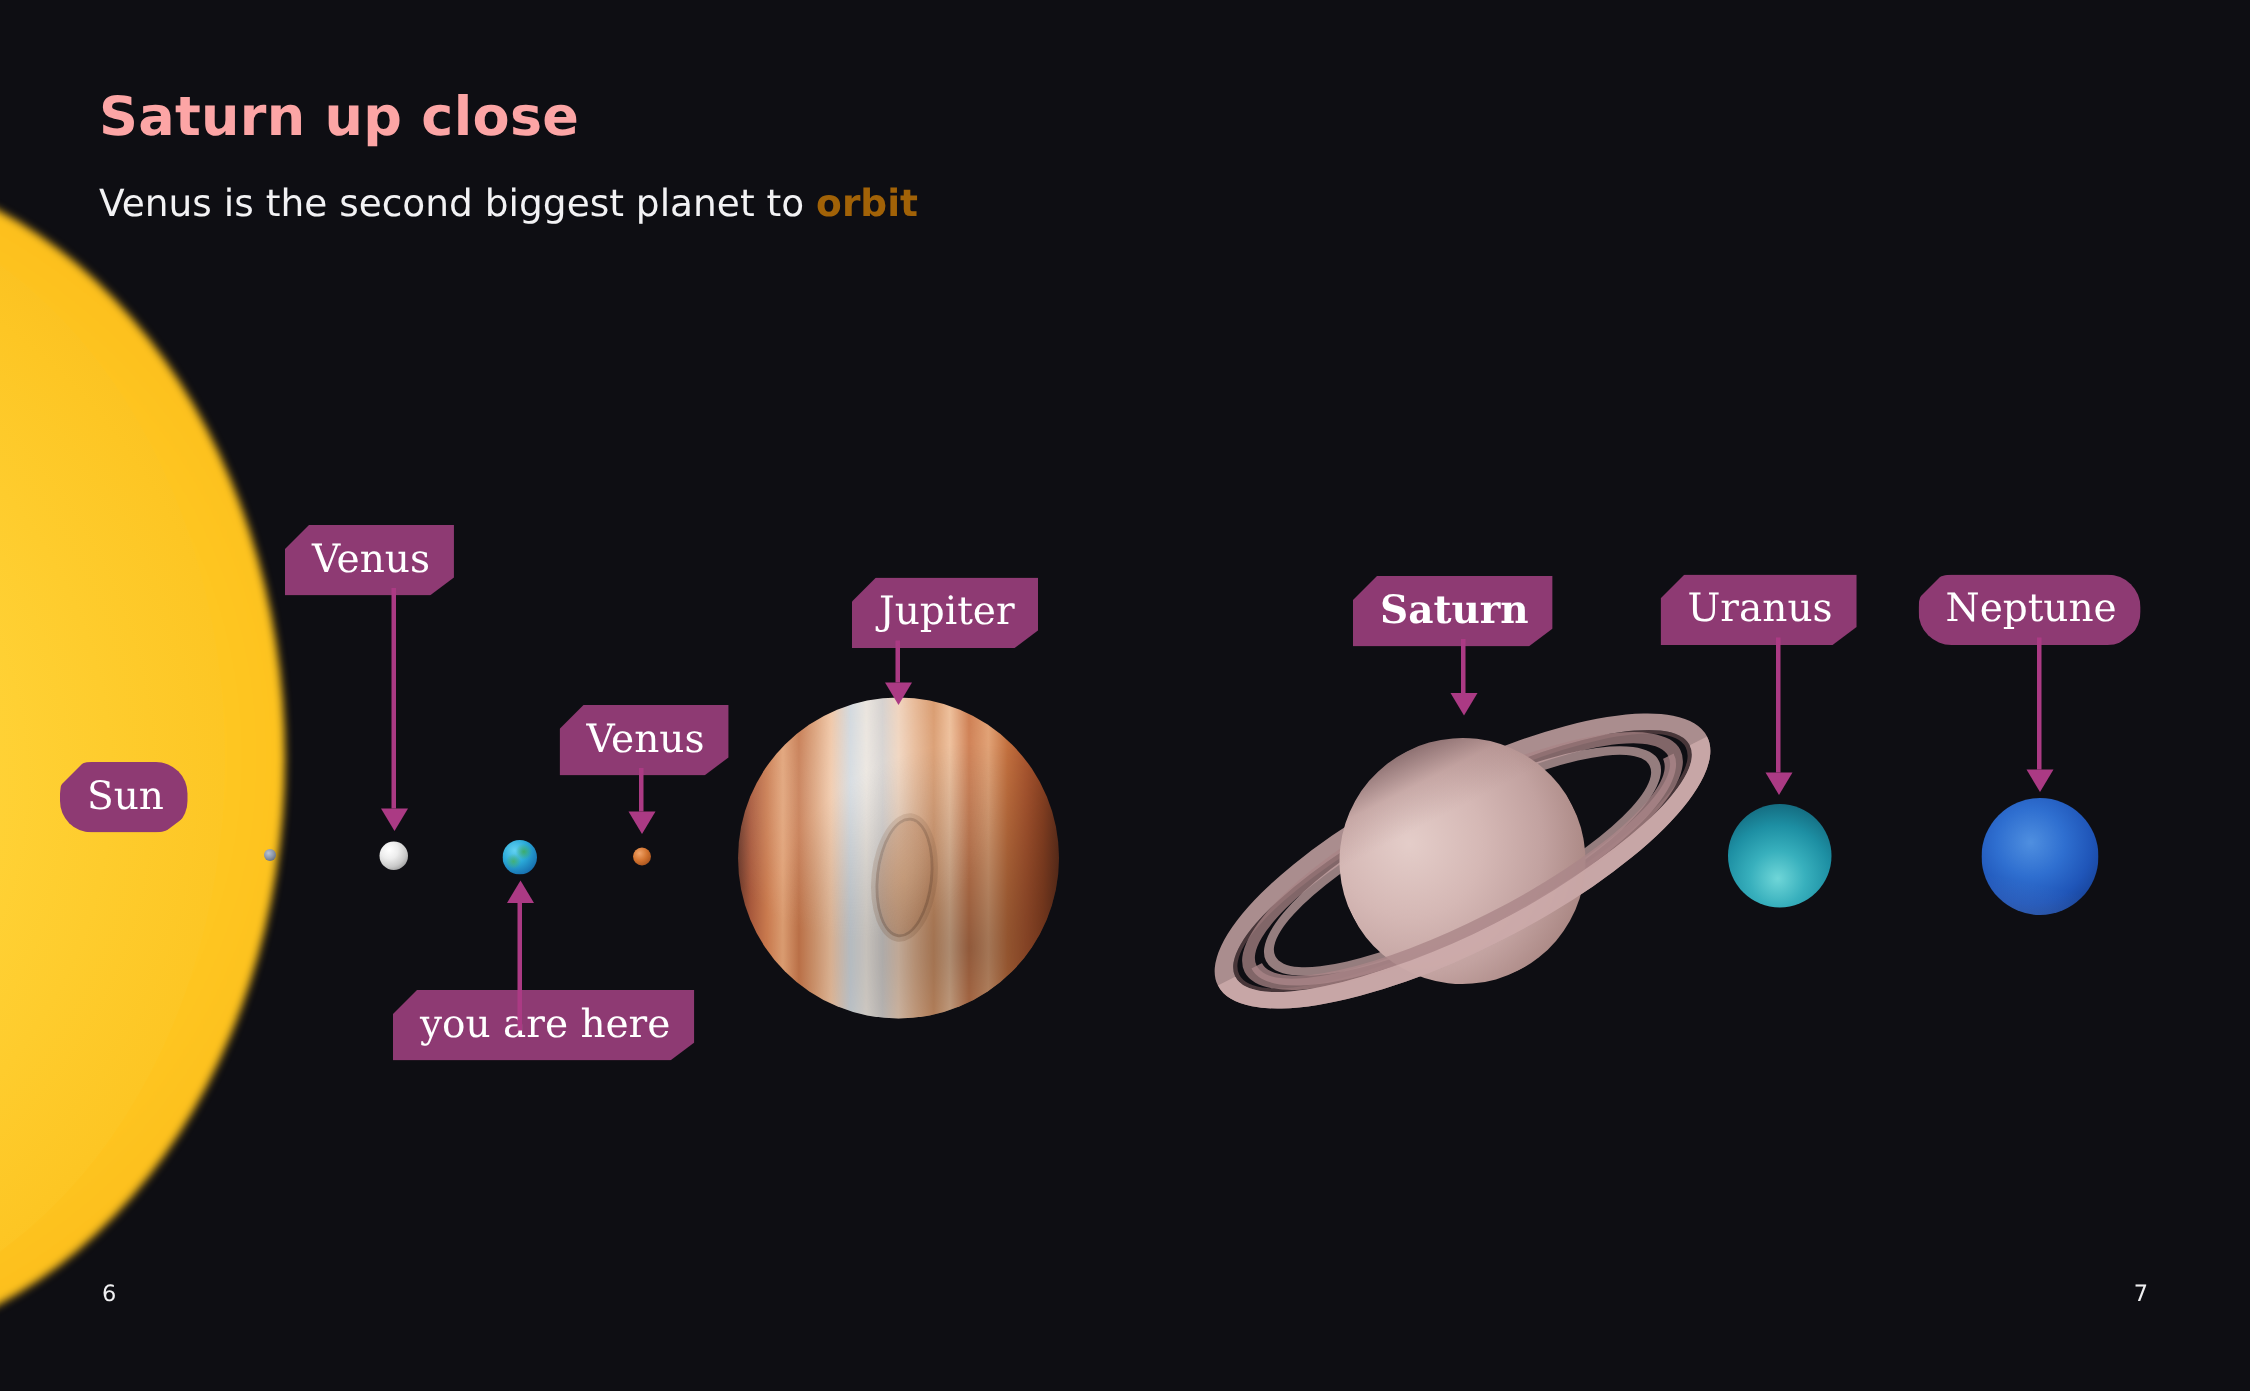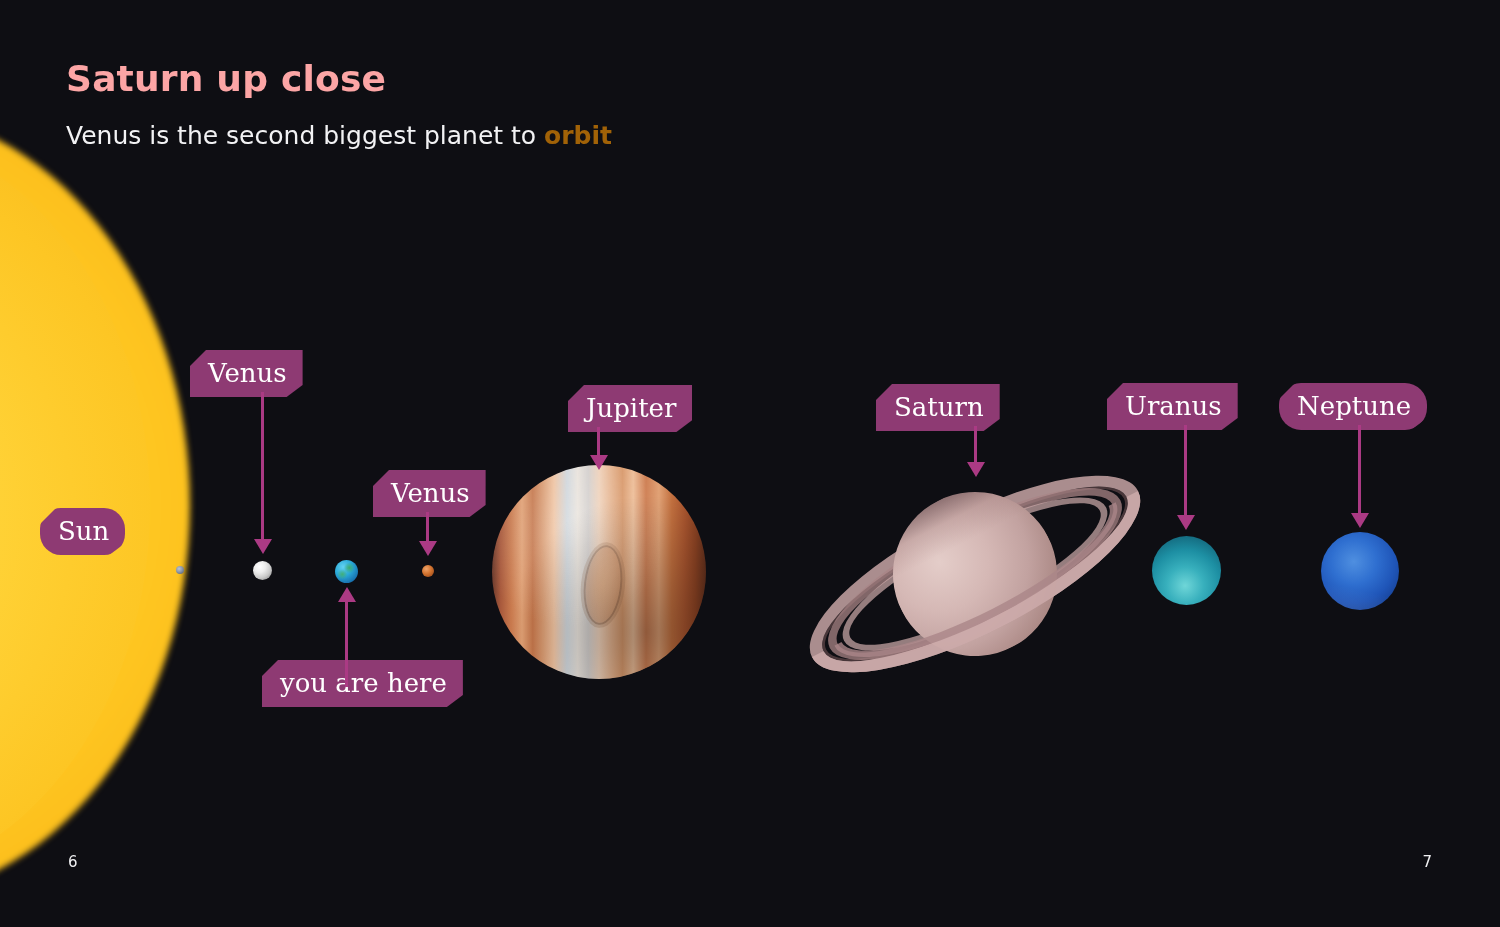--- a/index.html
+++ b/index.html
@@ -300,21 +300,21 @@
   <div class="arrowhead down" style="left:419px; top:541px;"></div>
 
   <div class="tag" style="left:262px; top:660px;">you are here</div>
   <div class="connector" style="left:345px; top:601px; height:86px;"></div>
   <div class="arrowhead up" style="left:338px; top:587px;"></div>
 
   <div class="tag" style="left:533px; top:385px;margin-left:35px;">Jupiter</div>
   <div class="connector" style="left:597px; top:427px; height:28px;"></div>
   <div class="arrowhead down" style="left:590px; top:455px;"></div>
 
-  <div class="tag" style="left:876px; top:384px;">Saturn</div>
+  <div class="tag" style="left:902px; top:384px;font-weight:bold;">Saturn</div>
   <div class="connector" style="left:974px; top:426px; height:36px;"></div>
   <div class="arrowhead down" style="left:967px; top:462px;"></div>
 
   <div class="tag" style="left:1107px; top:383px;">Uranus</div>
   <div class="connector" style="left:1184px; top:425px; height:90px;"></div>
   <div class="arrowhead down" style="left:1177px; top:515px;"></div>
 
   <div class="tag" style="left:1279px; top:383px;border-radius:22px;">Neptune</div>
   <div class="connector" style="left:1358px; top:425px; height:88px;"></div>
   <div class="arrowhead down" style="left:1351px; top:513px;"></div>

